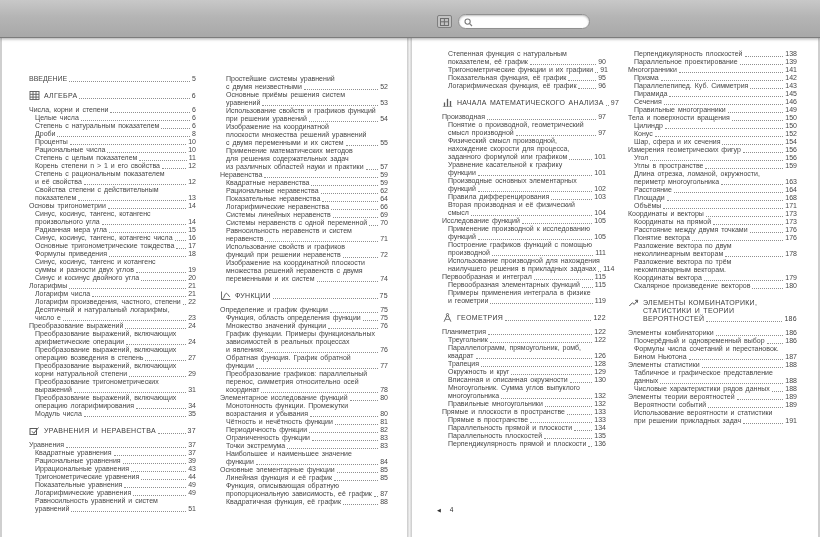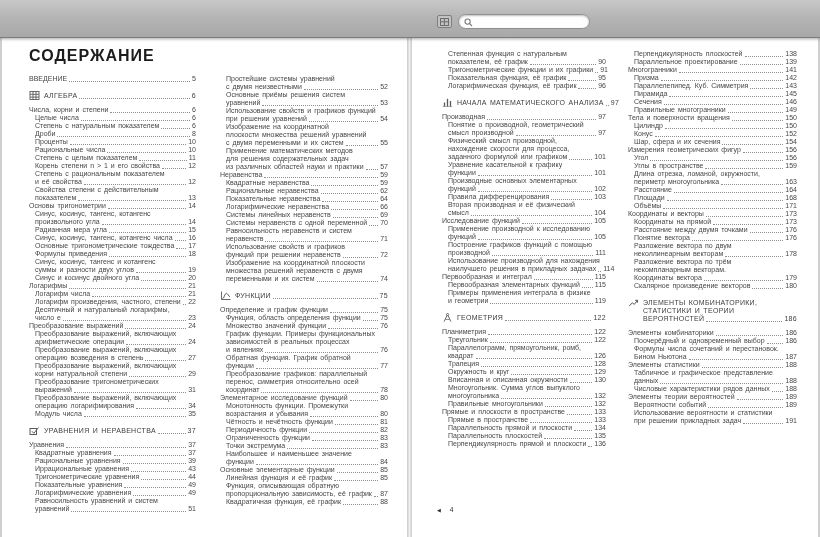--- a/index.html
+++ b/index.html
@@ -68,21 +68,20 @@
               <line x1="5.6" y1="5.6" x2="8" y2="8"></line>
         </g>
           </svg>
       </span>
       <input placeholder="" style="">
     </div>
   </div>
 </div>
 
 <div class="page left">
-  <div class="title">СОДЕРЖАНИЕ</div>
   <div class="col" id="col0">
       <div class="entry lvl0">
         <div class="line">
           <span class="txt">ВВЕДЕНИЕ</span>
           <span class="leader"></span>
           <span class="pg">5</span>
         </div>
       </div>
       <div class="entry lvl0 header">
         <div class="line">

